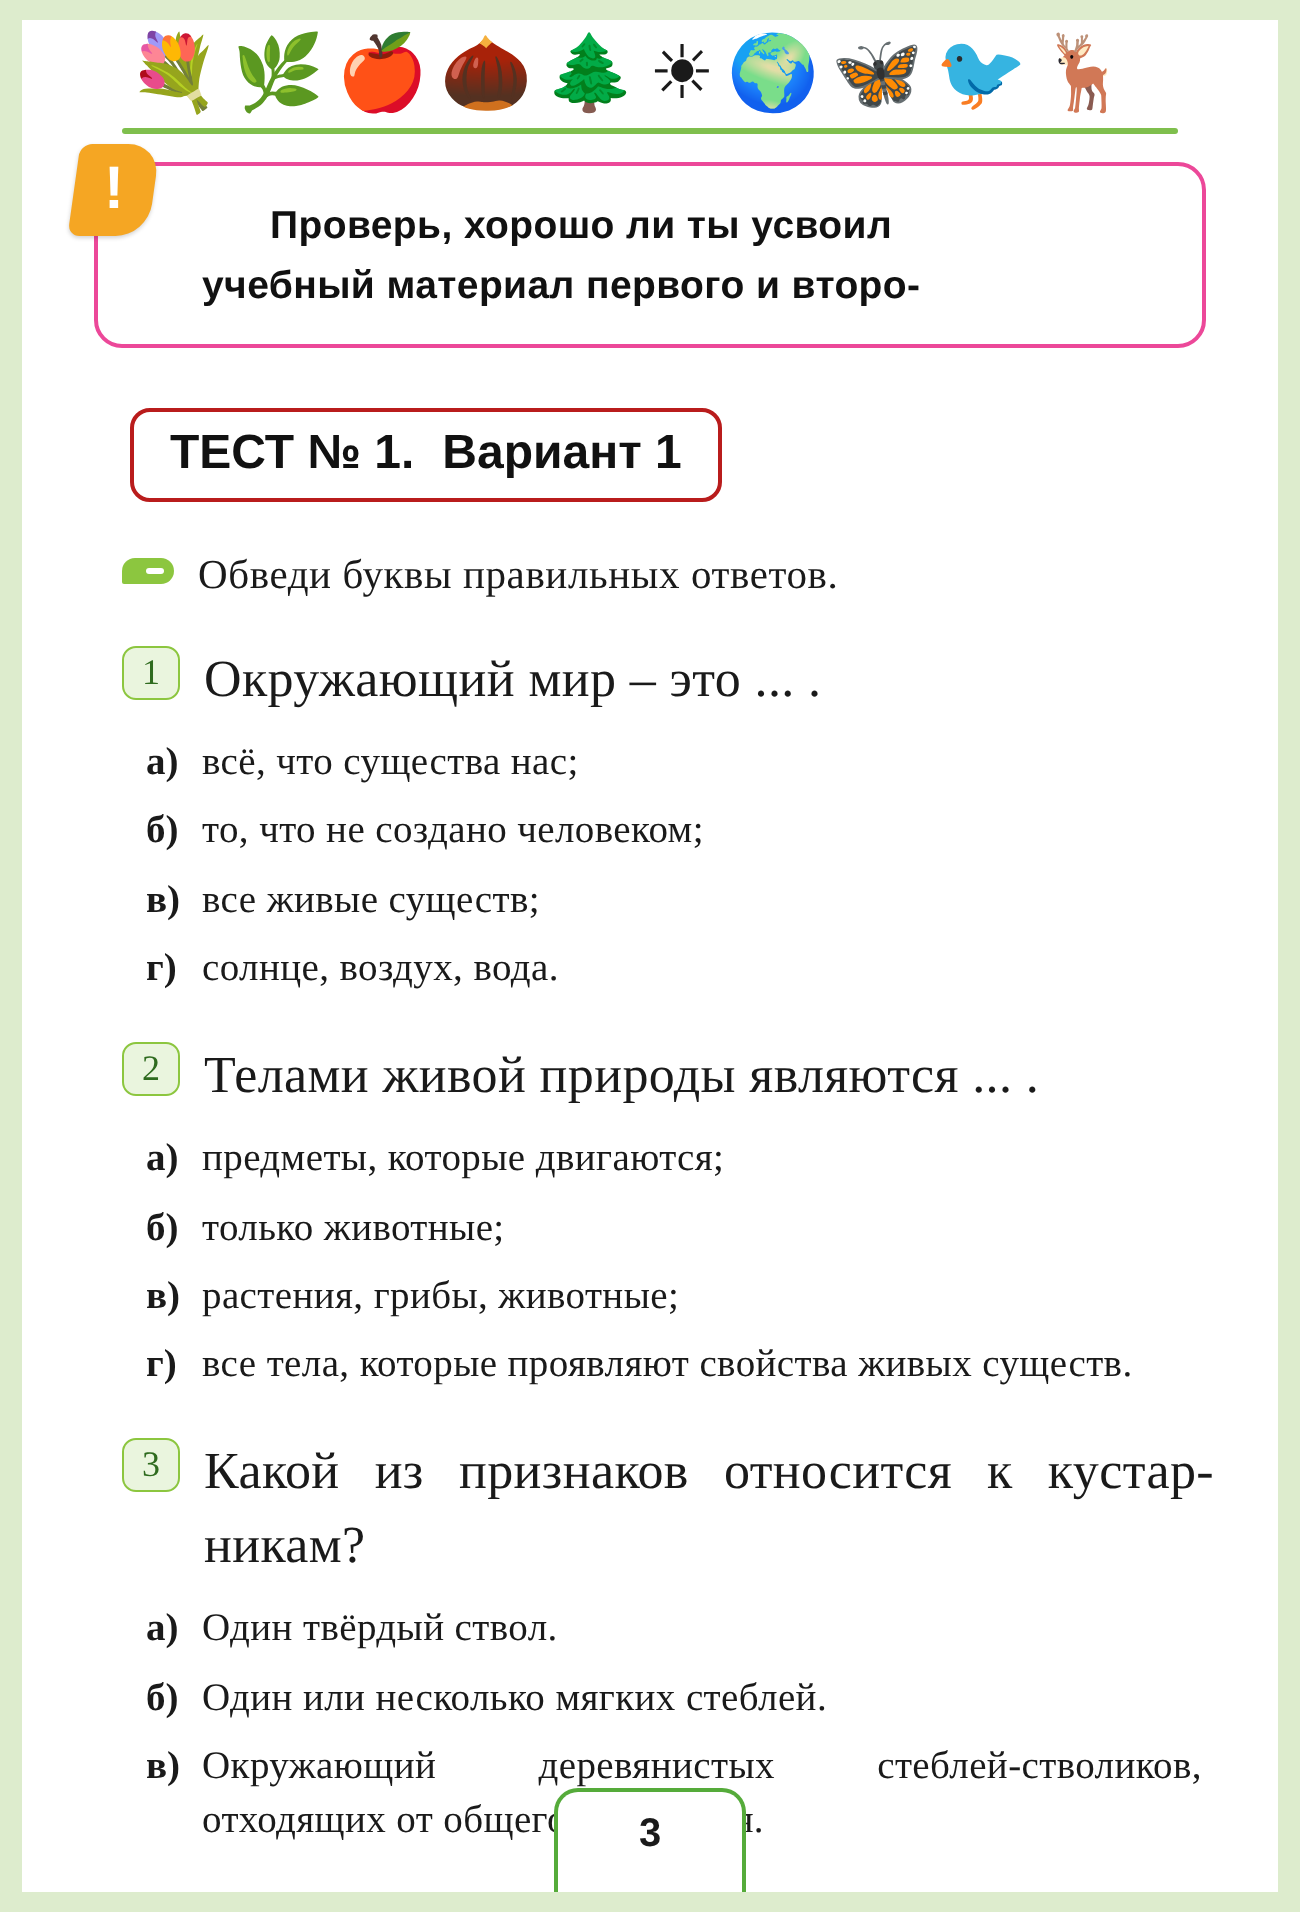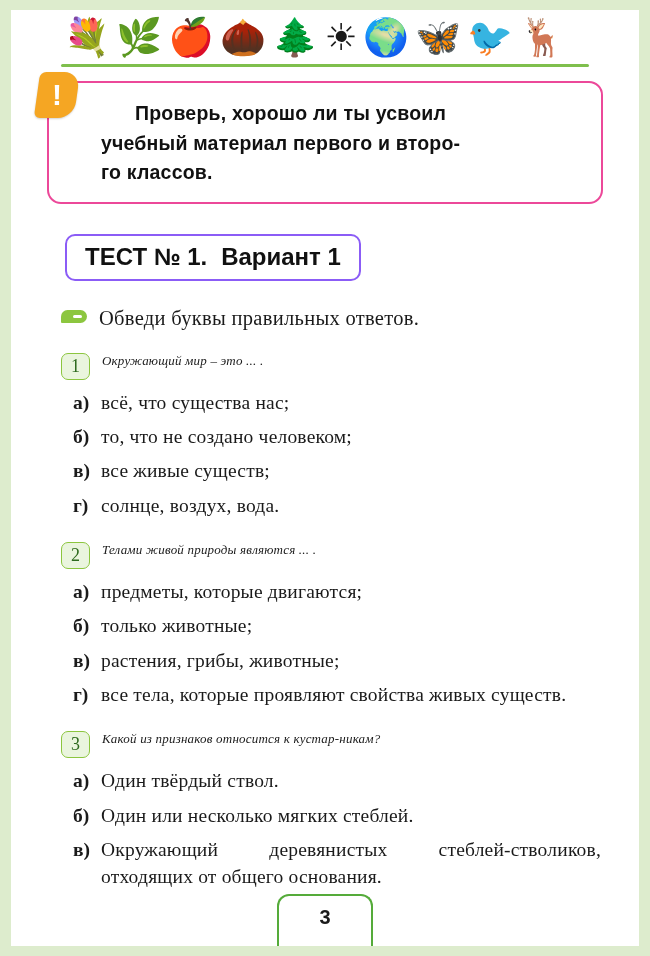--- a/index.html
+++ b/index.html
@@ -106,21 +106,21 @@
     transform: skewX(8deg);
     line-height: 1;
   }
 
   
   .test-title-wrap {
     margin: 30px 0 0 26px;
   }
   .test-title {
     display: inline-block;
-    border: 2px solid #8b5cf6;
+    border: 2px solid #b91c1c;
     border-radius: 10px;
     padding: 7px 18px 8px 18px;
     font-family: "Liberation Sans", sans-serif;
     font-size: 24px;
     font-weight: bold;
     color: #111;
   }
   .test-title .variant {
     font-weight: bold;
     margin-left: 14px;
@@ -173,27 +173,26 @@
     color: #2f6b1f;
     font-family: "Liberation Serif", serif;
     font-size: 18px;
     display: flex;
     align-items: center;
     justify-content: center;
     margin-right: 12px;
     margin-top: 1px;
   }
   .q-text {
-    font-size: 13px;
+    font-size: 26px;
     line-height: 1.42;
     text-align: justify;
     flex: 1;
     padding-right: 4px;
     letter-spacing: 0.2px;
-    font-style: italic;
   }
   .opts {
     margin: 9px 0 0 0;
   }
   .opt {
     display: flex;
     align-items: flex-start;
     margin: 0 0 7px 34px;
     font-size: 19.5px;
     line-height: 1.4;
@@ -251,21 +250,20 @@
     </div>
     <div class="strip-underline"></div>
 
     <div class="callout-wrap">
       <div class="bang">
         <span>!</span>
       </div>
       <div class="callout">
         <div class="first-line">Проверь, хорошо ли ты усвоил</div>
         <div>учебный материал первого и второ-</div>
-        <div>го классов.</div>
       </div>
     </div>
 
     <div class="test-title-wrap">
       <div class="test-title">
         <span>ТЕСТ № 1.</span><span class="variant">Вариант 1</span>
       </div>
     </div>
 
     <div class="instruction">

